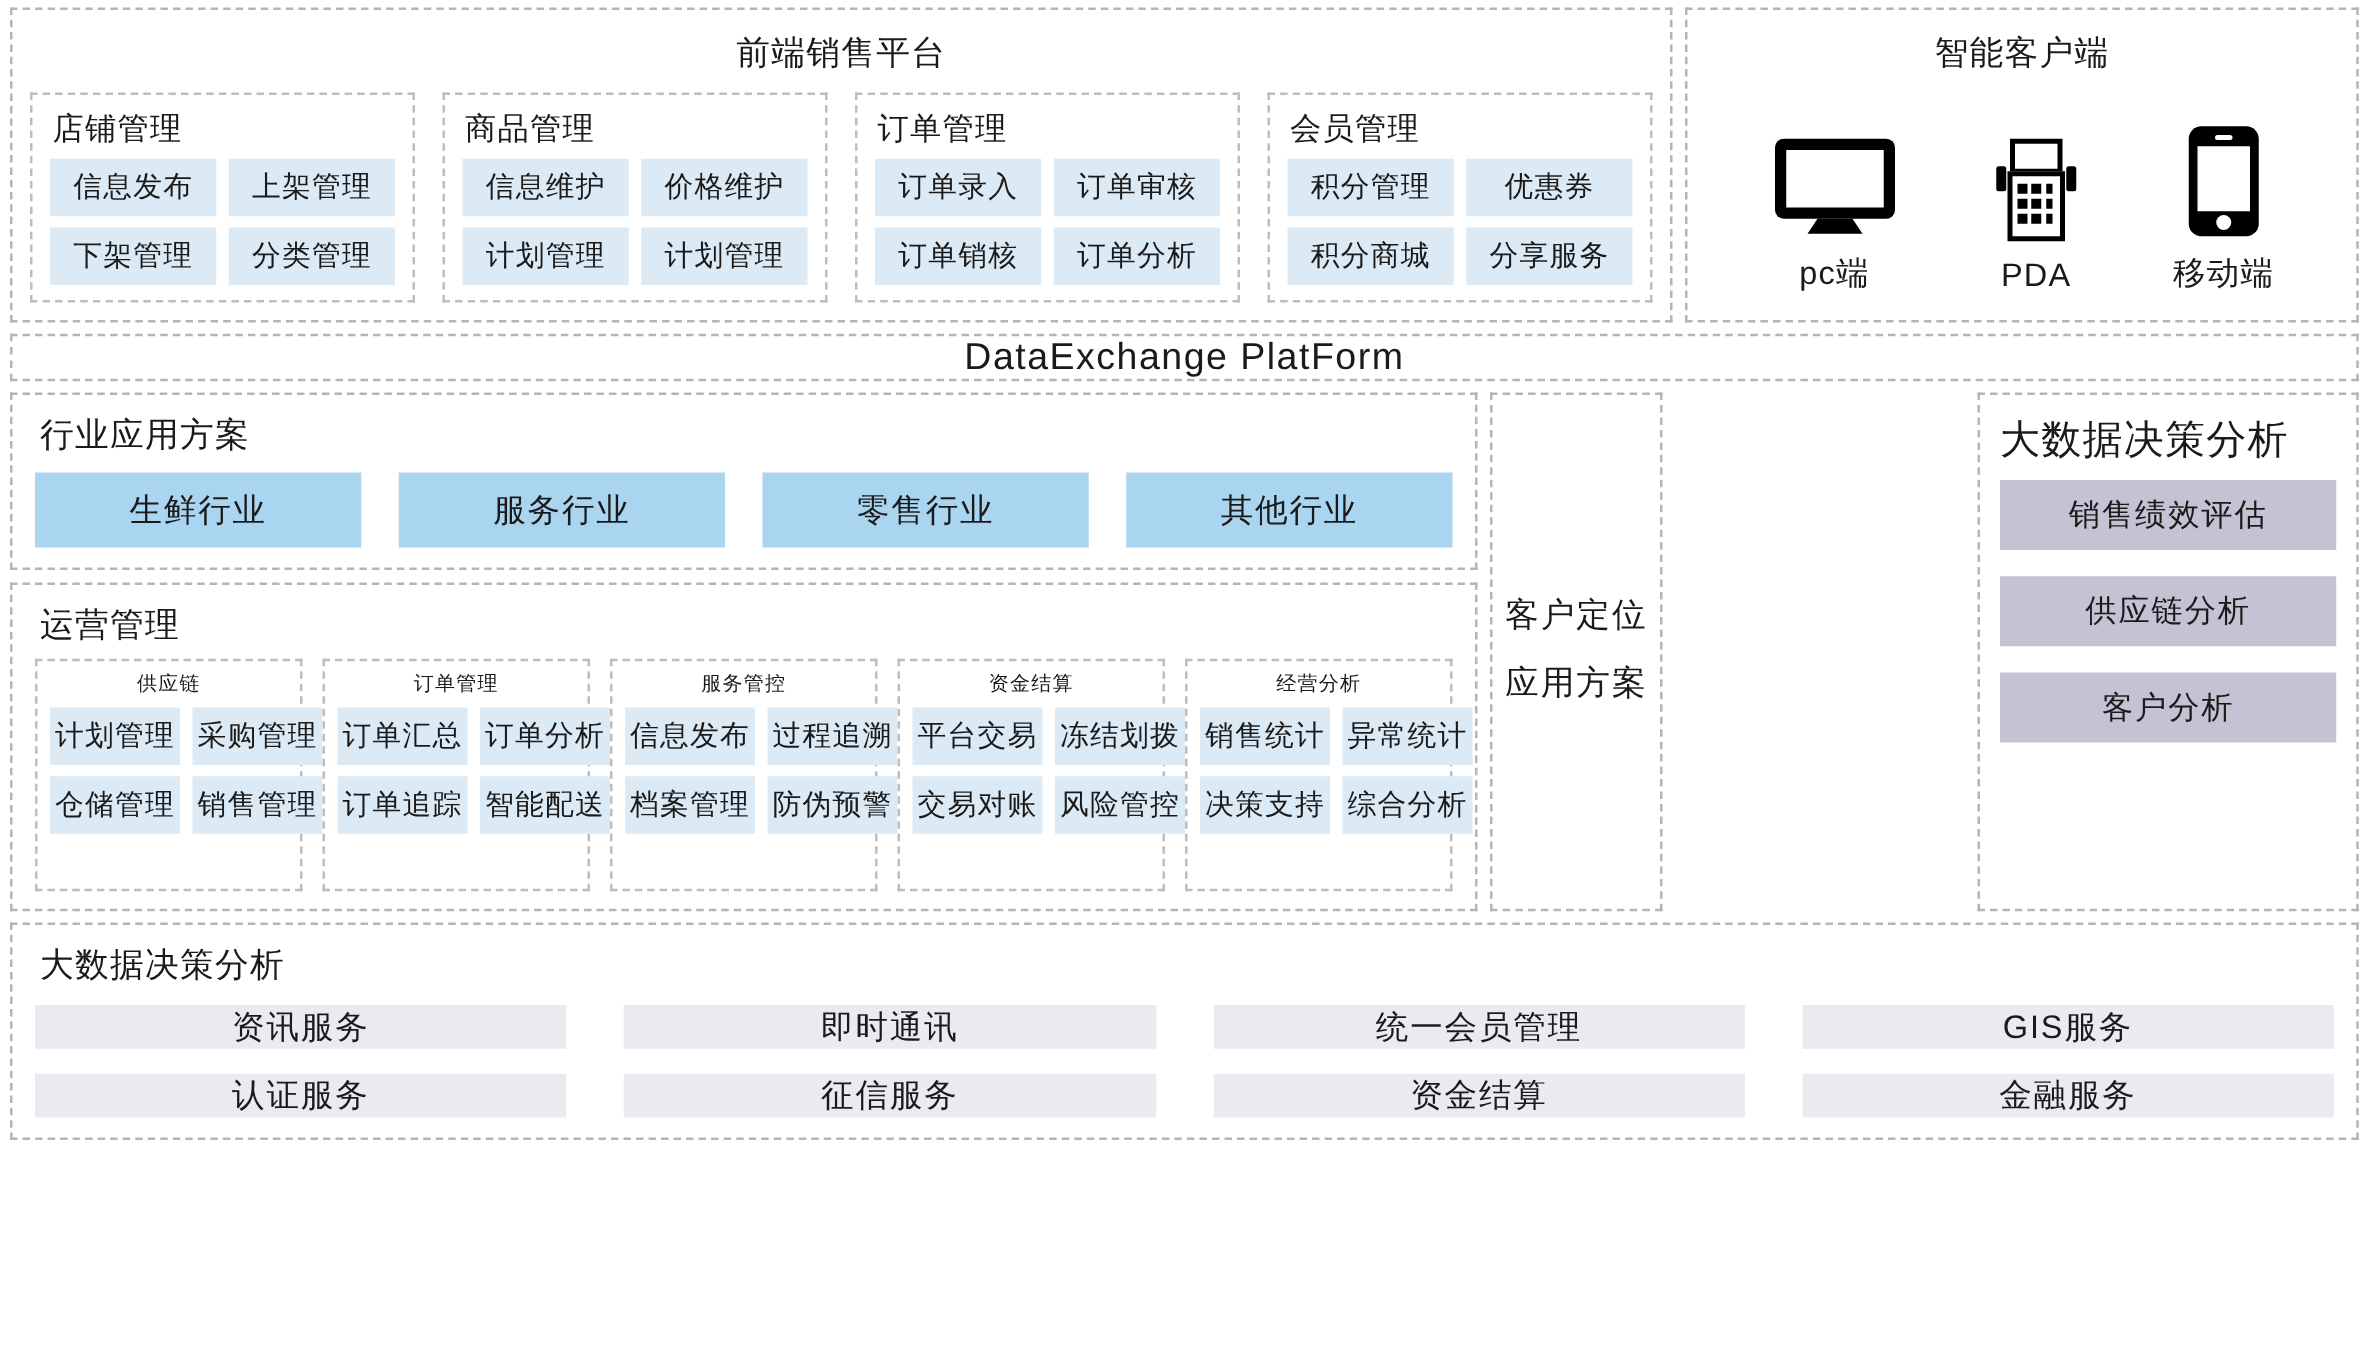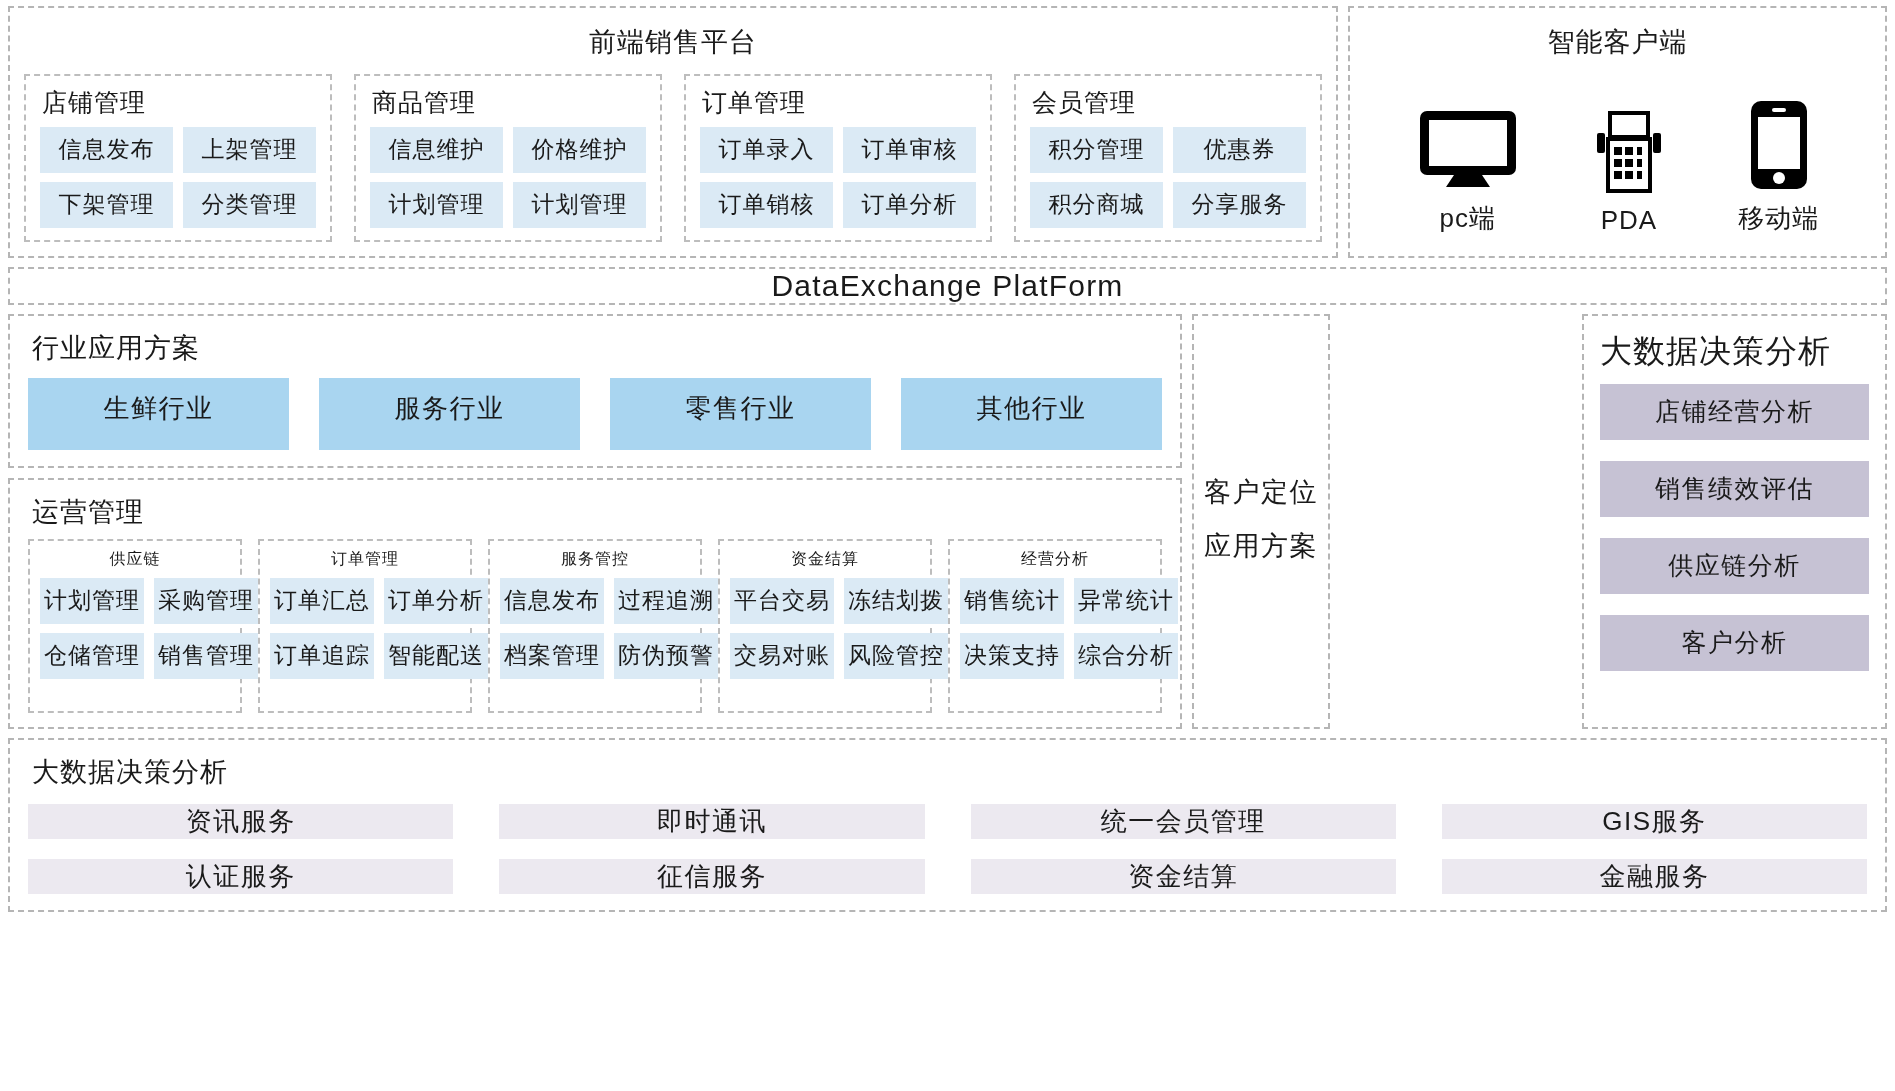--- a/index.html
+++ b/index.html
@@ -47,21 +47,21 @@
   
   .row3{display:flex;gap:10px;height:auto;flex:0 0 415px;}
   .col-left{flex:1 1 auto;display:flex;flex-direction:column;gap:10px;min-width:0;}
   .col-mid{flex:0 0 380px;display:flex;flex-direction:row;}
   .col-right{flex:0 0 305px;display:flex;flex-direction:column;padding:8px 16px 14px 16px;}
 
   .industry{padding:6px 18px 16px 18px;flex:0 0 auto;}
   .industry-chips{display:flex;gap:30px;padding-top:2px;}
   .ichip{
     flex:1 1 0;background:#a9d5f0;font-size:26px;text-align:center;
-    padding:13px 4px 24px 4px;letter-spacing:1.5px;
+    padding:13px 4px 12px 4px;letter-spacing:1.5px;
   }
 
   .ops{padding:6px 18px 14px 18px;flex:1 1 auto;display:flex;flex-direction:column;}
   .ops-groups{display:flex;gap:16px;flex:1 1 auto;}
   .ops-group{flex:1 1 0;display:flex;flex-direction:column;padding:5px 10px 10px 10px;min-width:0;}
   .ops-group-title{font-size:16px;text-align:center;padding:3px 0 8px 0;letter-spacing:1px;}
 
   .cust{flex:0 0 auto;display:flex;flex-direction:column;align-items:center;justify-content:center;gap:18px;padding:26px 10px 30px 10px;}
   .cust-line{font-size:27px;letter-spacing:1.5px;}
   .cust-spacer{flex:1 1 auto;}
@@ -306,21 +306,20 @@
       <div class="dash cust">
         <div class="cust-line">客户定位</div>
         <div class="cust-line">应用方案</div>
       </div>
       <div class="cust-spacer"></div>
     </div>
 
     <div class="dash col-right">
       <div class="bd-title">大数据决策分析</div>
       <div class="bd-chips">
-        <div class="bdchip">店铺经营分析</div>
         <div class="bdchip">销售绩效评估</div>
         <div class="bdchip">供应链分析</div>
         <div class="bdchip">客户分析</div>
       </div>
     </div>
 
   </div>
 
   <div class="dash support">
     <div class="sec-title-left">大数据决策分析</div>

